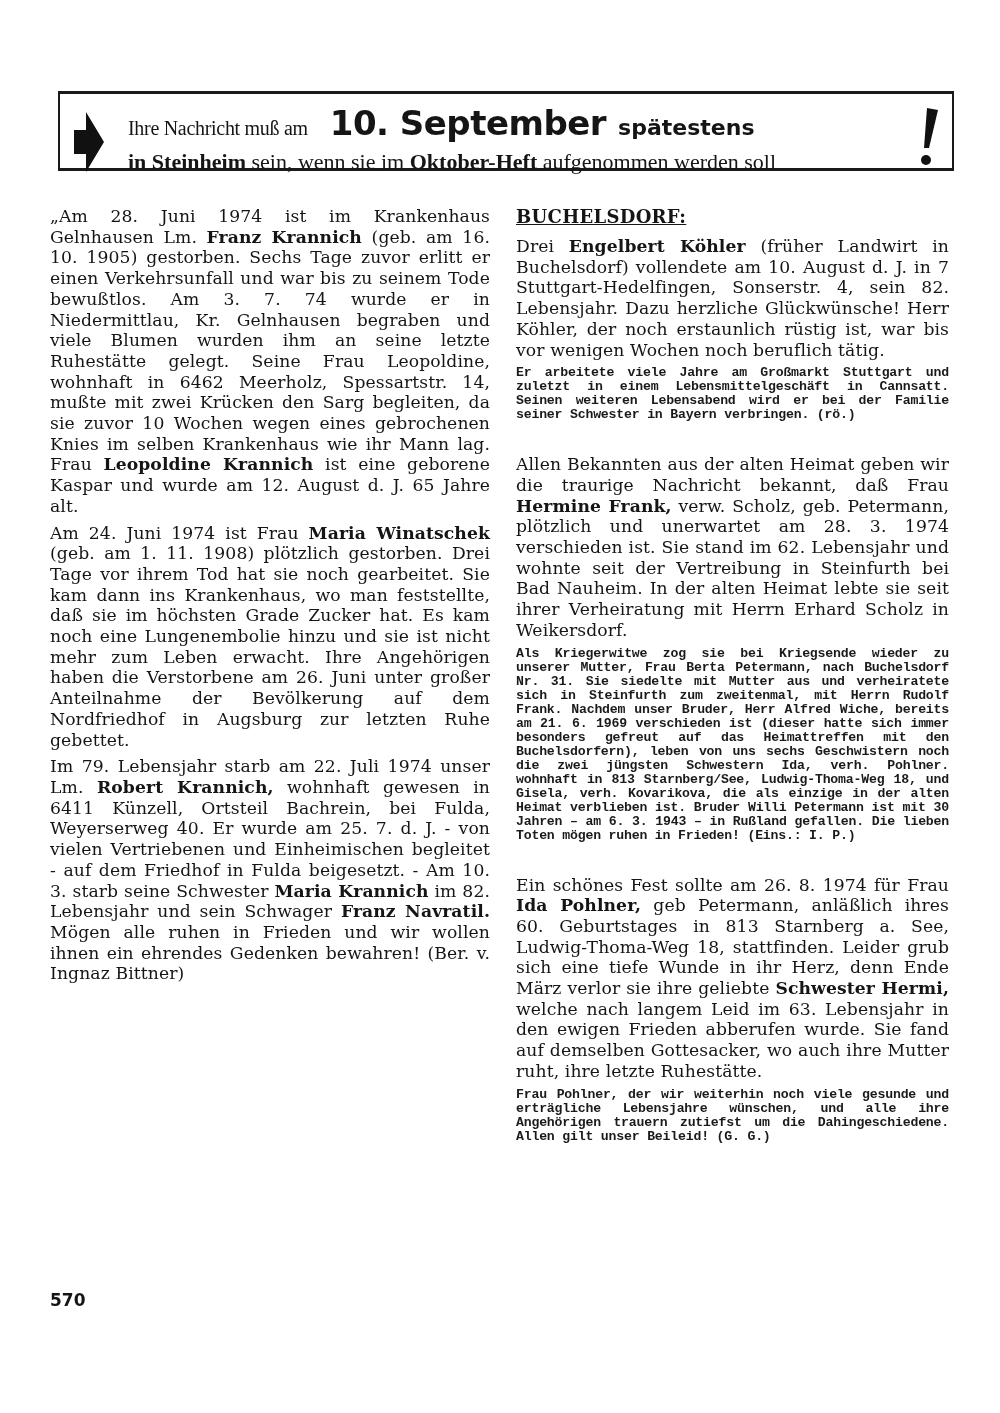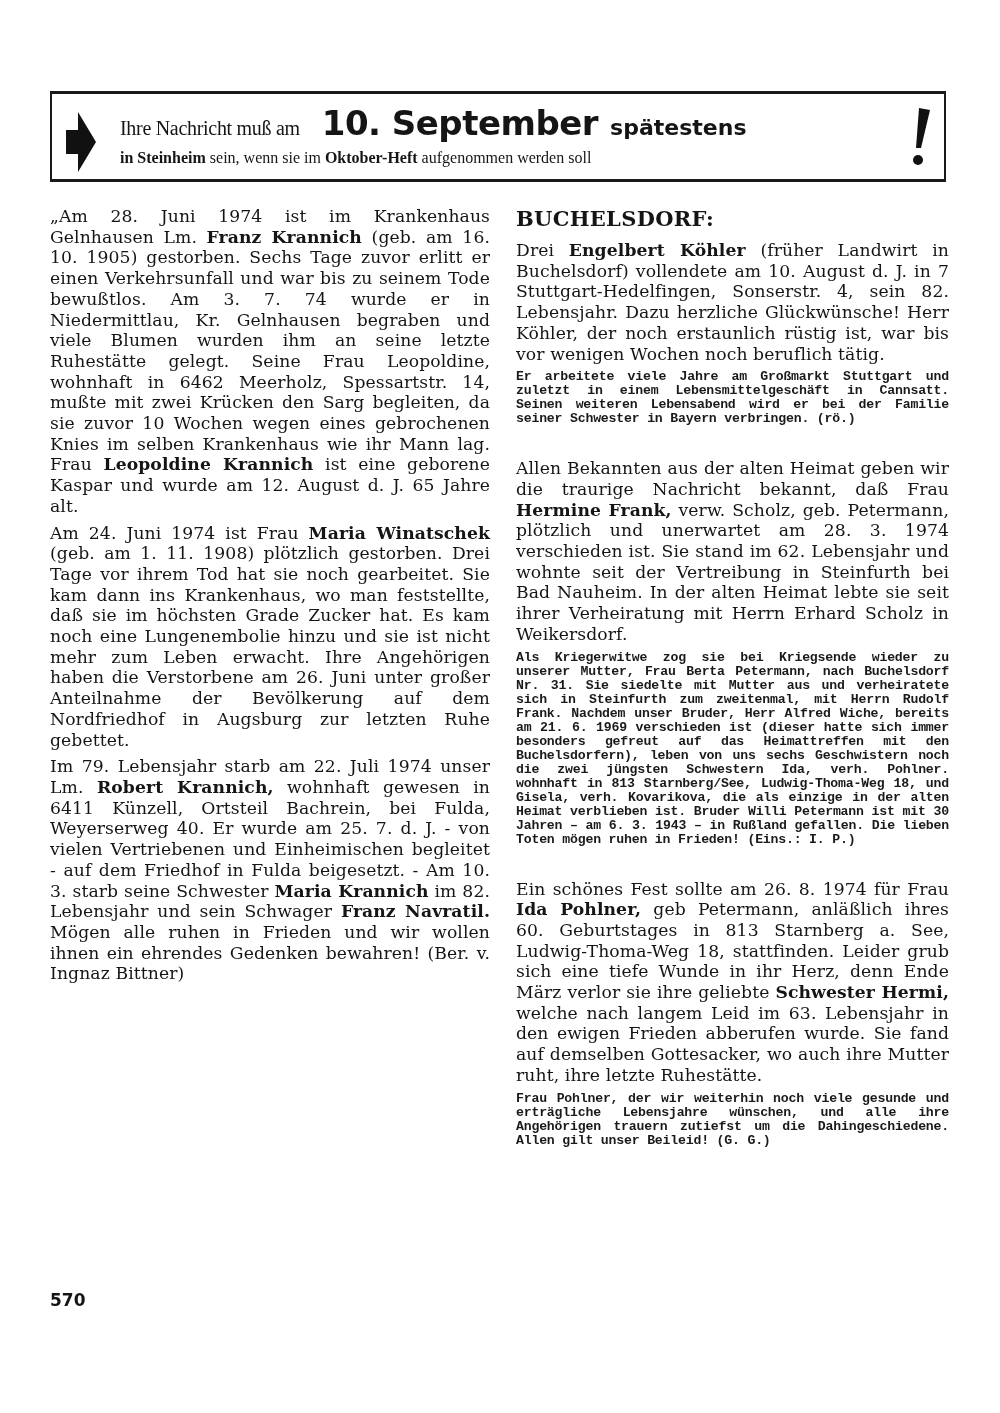--- a/index.html
+++ b/index.html
@@ -1,36 +1,36 @@
 <!DOCTYPE html>
 <html><head>
 <meta charset="utf-8">
 <style>
   html, body { margin: 0; padding: 0; background: #ffffff; }
   body { width: 1000px; height: 1413px; position: relative; overflow: hidden; color: #151515; font-family: "DejaVu Serif", serif; }
 
   
-  .notice { position: absolute; left: 50px; top: 91px; width: 896px; height: 91px; border-top: 3px solid #1a1a1a; border-bottom: 3px solid #1a1a1a; border-left: 2px solid #1a1a1a; border-right: 2px solid #1a1a1a; box-sizing: border-box; }
+  .notice { position: absolute; left: 58px; top: 91px; width: 896px; height: 80px; border-top: 3px solid #1a1a1a; border-bottom: 3px solid #1a1a1a; border-left: 2px solid #1a1a1a; border-right: 2px solid #1a1a1a; box-sizing: border-box; }
   .notice .arrow { position: absolute; left: 14px; top: 18px; width: 42px; width: 30px; height: 60px; }
   .notice .line1 { position: absolute; left: 68px; top: 9px; white-space: nowrap; font-family: "Liberation Sans", sans-serif; }
   .notice .pre { font-family: "Liberation Serif", serif; font-size: 20px; letter-spacing: -0.3px; vertical-align: baseline; }
   .notice .date { font-family: "DejaVu Sans", sans-serif; font-weight: bold; font-size: 34px; margin-left: 22px; letter-spacing: -0.5px; }
   .notice .post { font-family: "DejaVu Sans", sans-serif; font-weight: bold; font-size: 22px; margin-left: 12px; }
-  .notice .line2 { position: absolute; left: 68px; top: 55px; white-space: nowrap; font-family: "Liberation Serif", serif; font-size: 16px; }
+  .notice .line2 { position: absolute; left: 68px; top: 55px; white-space: nowrap; font-family: "Liberation Serif", serif; font-size: 22px; }
   .notice .line2 b { font-weight: bold; }
   .notice .excl { position: absolute; right: 12px; top: 14px; width: 22px; height: 60px; }
 
   
   .col { position: absolute; top: 206px; }
   .col.left { left: 50px; width: 440px; }
   .col.right { left: 516px; width: 433px; }
   .p { font-family: "DejaVu Serif", serif; font-size: 17.2px; line-height: 20.7px; text-align: justify; margin: 0 0 6px 0; hyphens: manual; letter-spacing: 0.1px; }
   .p b { font-weight: bold; }
   .small { font-family: "Liberation Mono", monospace; font-weight: bold; font-size: 13.2px; line-height: 14px; text-align: justify; margin: 0 0 10px 0; letter-spacing: -0.2px; color: #1a1a1a; }
-  .heading { font-family: "DejaVu Serif", serif; font-weight: bold; font-size: 21px; margin: 0 0 9px 0; letter-spacing: 0.3px; }
+  .heading { font-family: "DejaVu Serif", serif; font-weight: bold; font-size: 18px; margin: 0 0 9px 0; letter-spacing: 0.3px; text-decoration: underline; }
   .gap-md { height: 22px; }
 
   .pagenum { position: absolute; left: 50px; top: 1290px; font-family: "DejaVu Sans", sans-serif; font-weight: bold; font-size: 17px; }
 </style>
 </head>
 <body>
 
 <div class="notice">
   <svg class="arrow" viewBox="0 0 30 60">
     <polygon points="0,18 12,18 12,0 30,30 12,60 12,42 0,42" fill="#111"></polygon>

